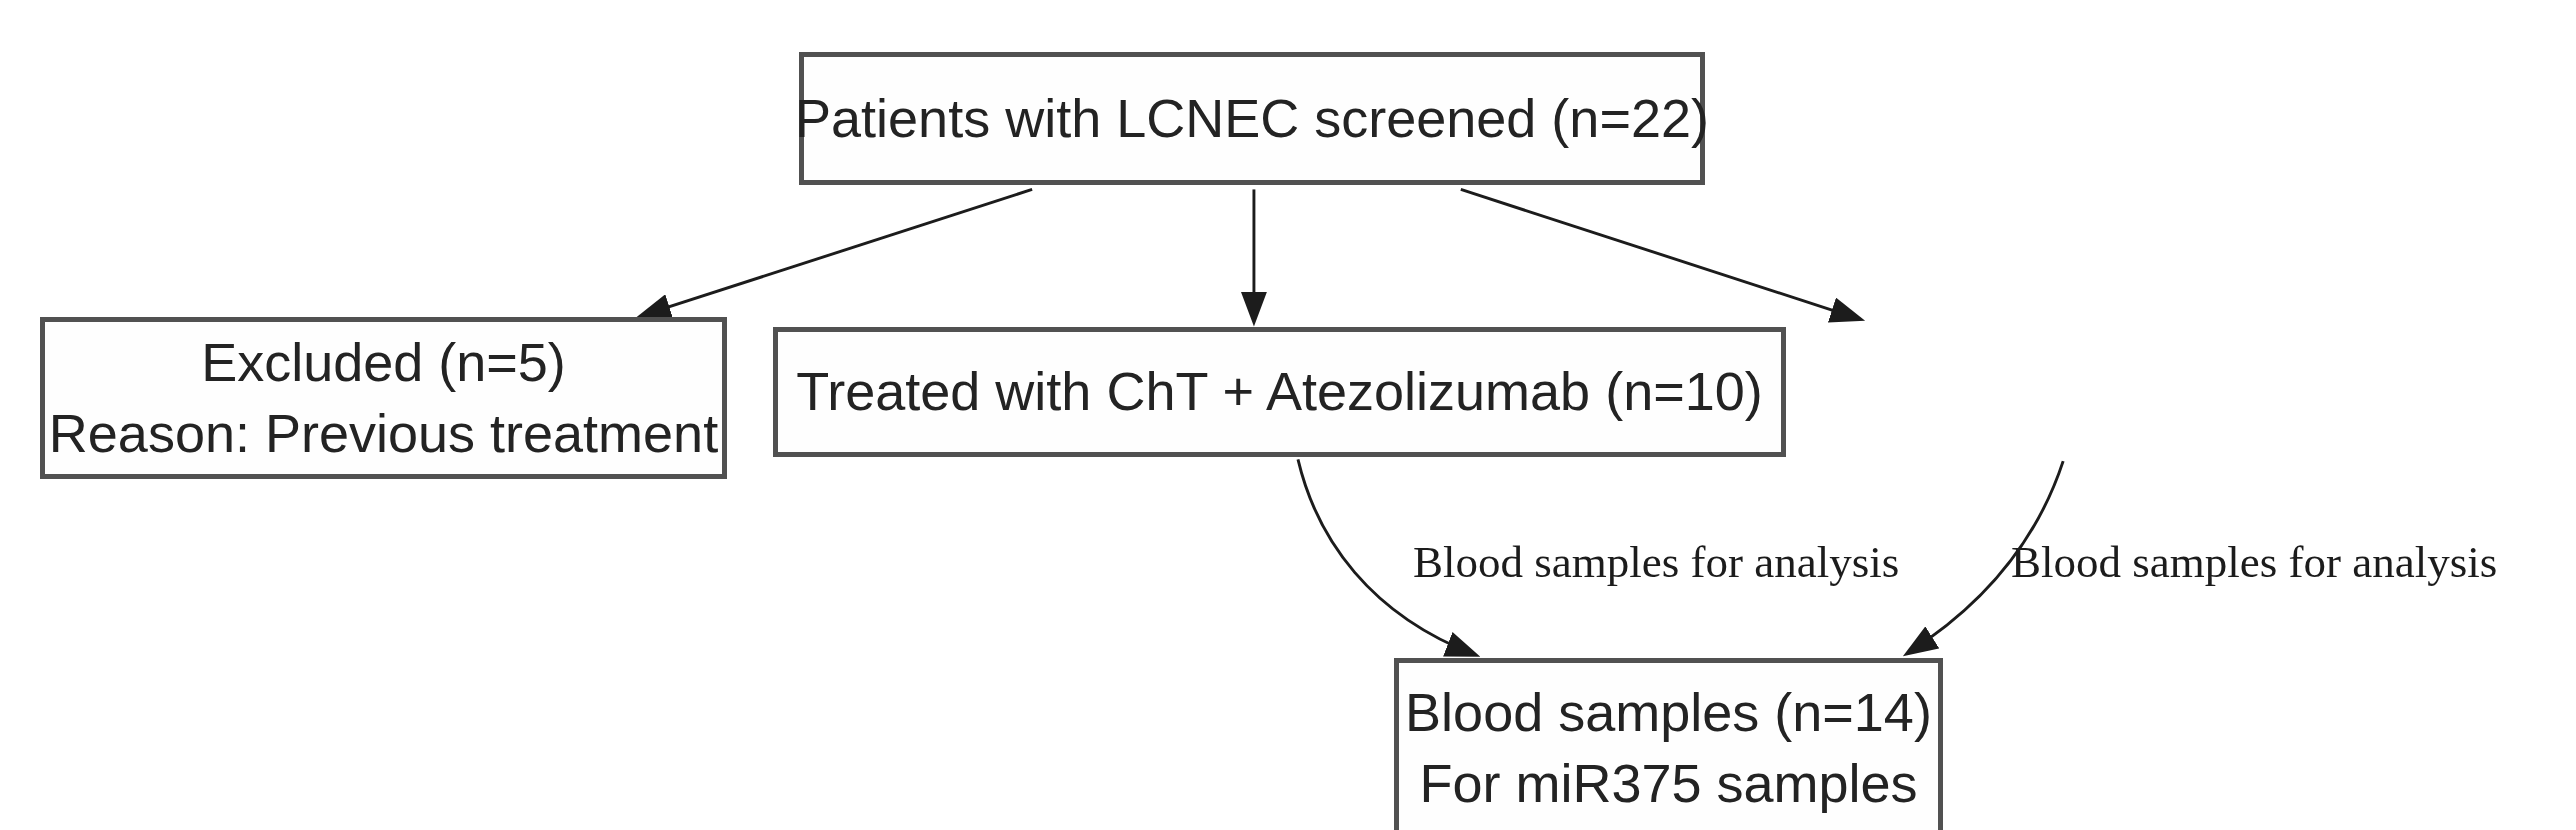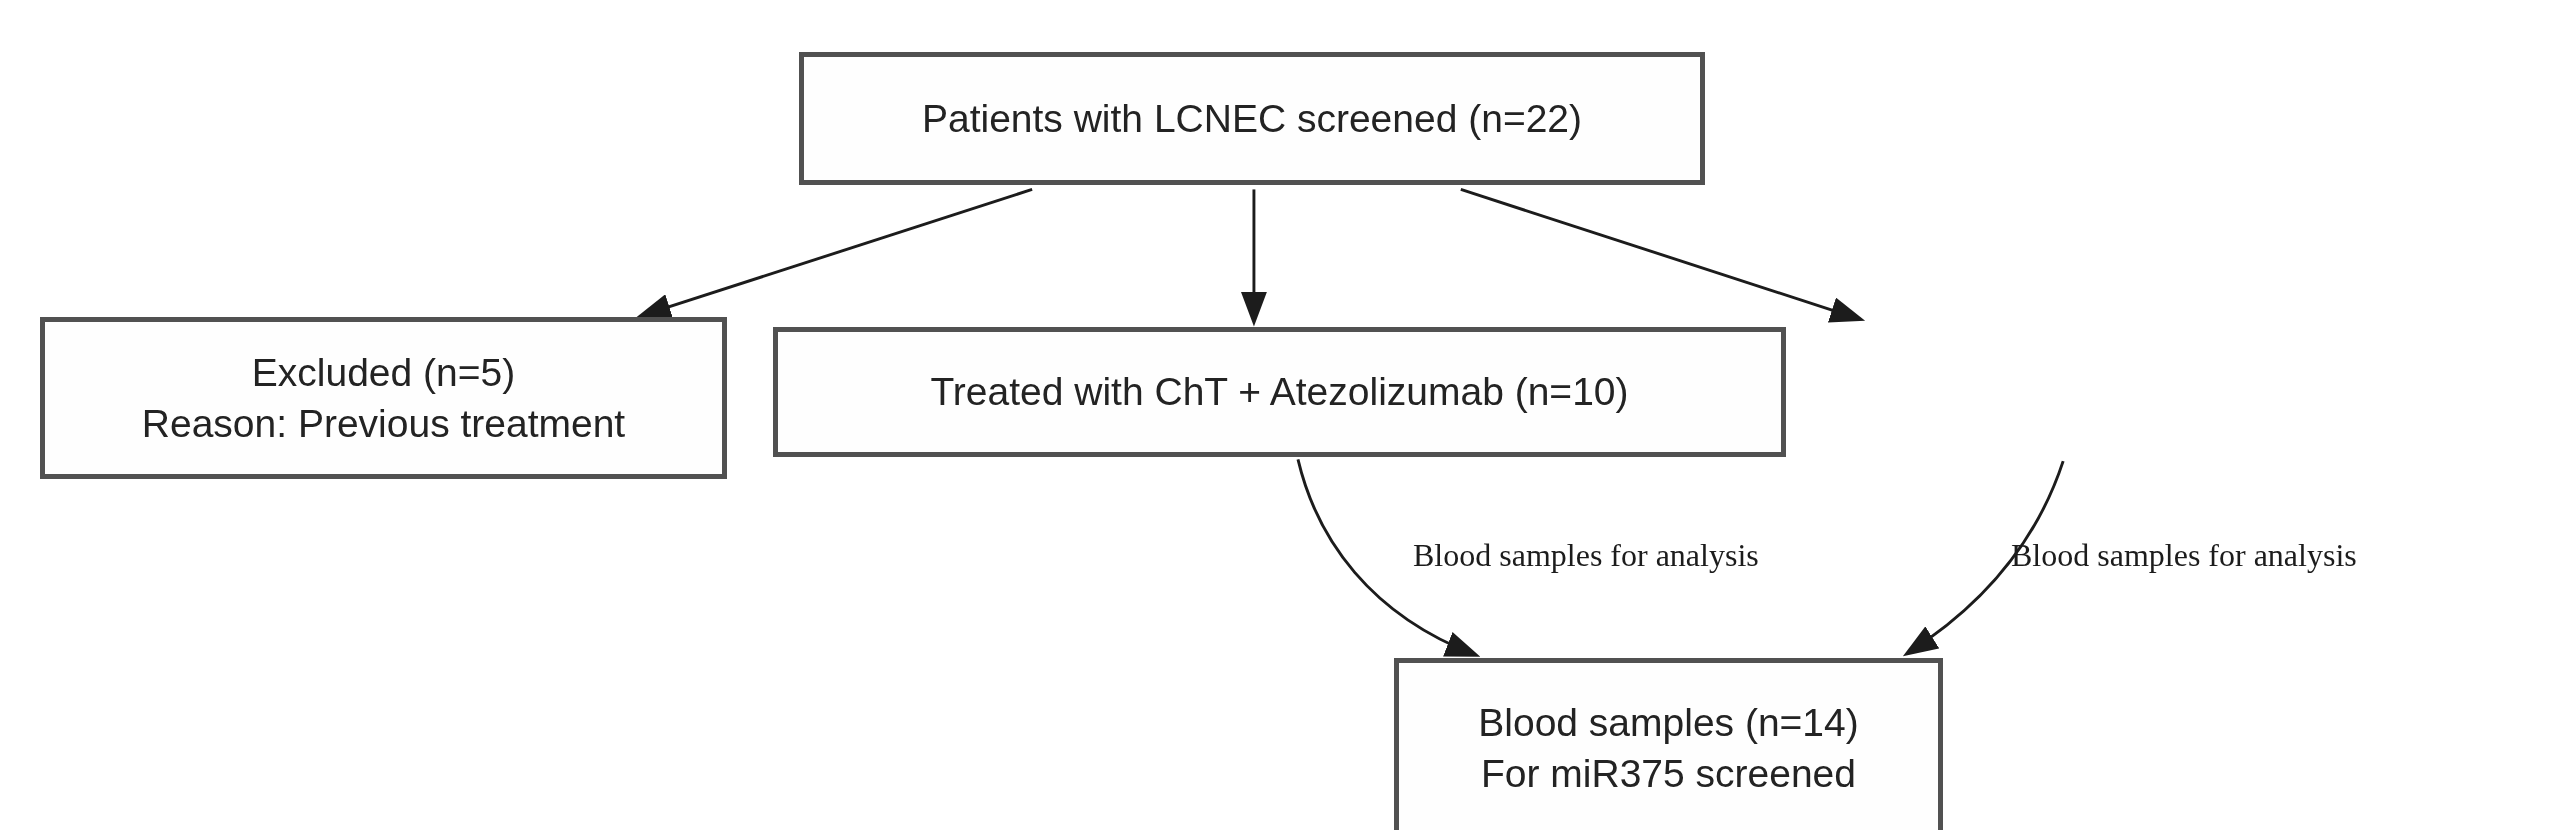--- a/index.html
+++ b/index.html
@@ -26,29 +26,29 @@
   .box {
     position: absolute;
     box-sizing: border-box;
     border: 5.8px solid var(--box-border, #515151);
     background: var(--box-fill, #fefefe);
     display: flex;
     flex-direction: column;
     align-items: center;
     justify-content: center;
     text-align: center;
-    font-size: 39px;
+    font-size: 54px;
     line-height: 1.32;
     color: var(--text, #232323);
     white-space: nowrap;
   }
   .edge-label {
     position: absolute;
     font-family: "Liberation Serif", "DejaVu Serif", serif;
-    font-size: 32px;
+    font-size: 45px;
     line-height: 1.1;
     color: var(--edge-label-text, #1c1c1c);
     white-space: nowrap;
   }
 </style>
 </head>
 <body>
 
 <div class="canvas">
 
@@ -74,21 +74,21 @@
     <div>Reason: Previous treatment</div>
   </div>
 
   <div class="box" style="left:773px; top:327px; width:1013px; height:130px;">
     <div>Treated with ChT + Atezolizumab (n=10)</div>
   </div>
 
 
   <div class="box" style="left:1394px; top:658px; width:549px; height:180px;">
     <div>Blood samples (n=14)</div>
-    <div>For miR375 screened</div>
+    <div>For miR375 samples</div>
   </div>
 
   <div class="edge-label" style="left:1413px; top:538px;">Blood samples for analysis</div>
 
   <div class="edge-label" style="left:2011px; top:538px;">Blood samples for analysis</div>
 
 </div>
 
 
 </body></html>

